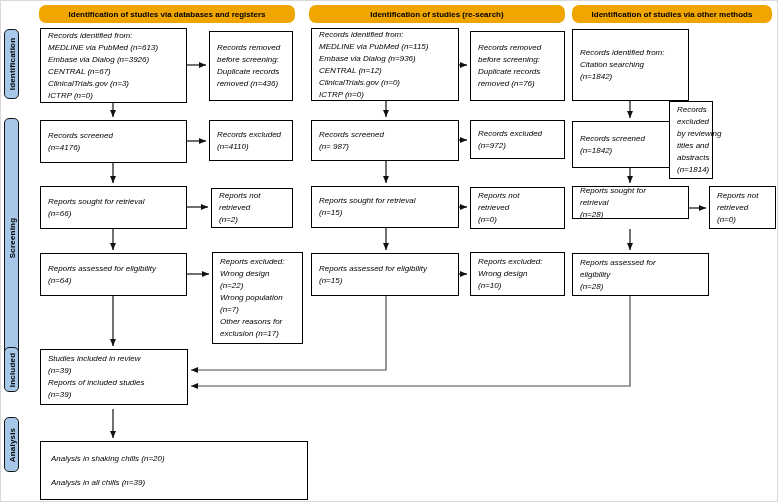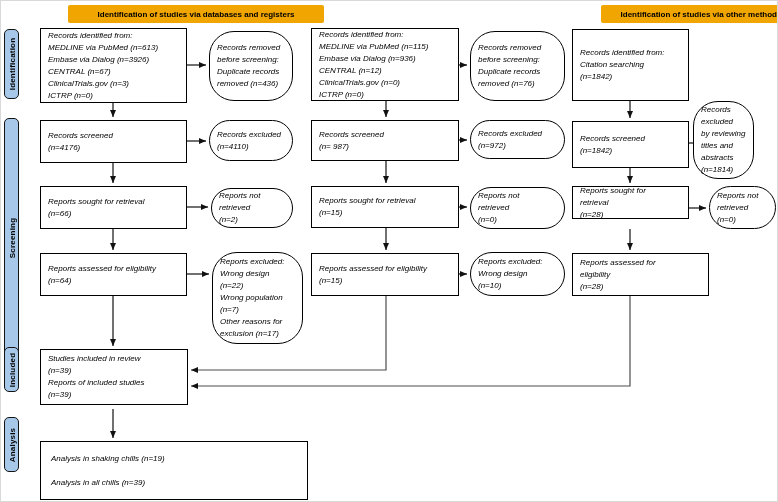--- a/index.html
+++ b/index.html
@@ -4,40 +4,40 @@
 <style>
   html,body{margin:0;padding:0;background:#fff;}
   .canvas{
     position:relative;width:778px;height:502px;background:#fff;
     font-family:"Liberation Sans", sans-serif;color:#000;overflow:hidden;
     box-sizing:border-box;border:1px solid #d9d9d9;
   }
   .arrows{position:absolute;left:0;top:0;pointer-events:none;}
   .header{
     position:absolute;display:flex;align-items:center;justify-content:center;
-    background:var(--header-bg,#F0A500);border-radius:2px;
+    background:var(--header-bg,#F0A500);border-radius:7px;
     font-size:8px;font-weight:bold;line-height:9px;
-    box-sizing:border-box;padding:1px 4px;margin-left:29px;
+    box-sizing:border-box;padding:1px 4px;
   }
   .stage{
     position:absolute;left:3px;width:15px;
     background:var(--stage-bg,#A7C8E8);
     border:1.5px solid #141414;border-radius:5px;box-sizing:border-box;
   }
   .stage-text{
     position:absolute;left:50%;top:50%;
     transform:translate(-50%,-50%) rotate(-90deg);
     font-size:8px;font-weight:bold;white-space:nowrap;letter-spacing:.2px;
   }
   .box{
     position:absolute;background:#fff;border:1.5px solid var(--box-border,#000);
     box-sizing:border-box;display:flex;flex-direction:column;justify-content:center;
     font-size:8px;line-height:12px;white-space:pre;padding:2px 7px;font-style:italic;
   }
-  .box.thin{border-width:1px;border-radius:25px;}
+  .box.thin{border-width:1px;}
 </style>
 </head>
 <body>
 
 <div class="canvas">
 
   <svg class="arrows" width="778" height="502" viewBox="0 0 778 502">
     <defs>
       <marker id="ah" markerUnits="userSpaceOnUse" markerWidth="8" markerHeight="8" refX="7" refY="3" orient="auto">
         <path d="M0,0 L7,3 L0,6 Z" fill="#111"></path>
@@ -66,20 +66,21 @@
     <line x1="629" y1="100" x2="629" y2="117" stroke="#111" stroke-width="1.2" marker-end="url(#ah)"></line>
     <line x1="688" y1="142" x2="705" y2="142" stroke="#111" stroke-width="1.2" marker-end="url(#ah)"></line>
     <line x1="629" y1="167" x2="629" y2="182" stroke="#111" stroke-width="1.2" marker-end="url(#ah)"></line>
     <line x1="688" y1="207" x2="705" y2="207" stroke="#111" stroke-width="1.2" marker-end="url(#ah)"></line>
     <line x1="629" y1="228" x2="629" y2="249" stroke="#111" stroke-width="1.2" marker-end="url(#ah)"></line>
     <line x1="688" y1="273" x2="705" y2="273" stroke="#111" stroke-width="1.2" marker-end="url(#ah)"></line>
     <polyline points="629,295 629,385 190,385" fill="none" stroke="#4d4d4d" stroke-width="1.2" marker-end="url(#ah)"></polyline>
   </svg>
 
   <div class="header" style="left:38px;top:4px;width:256px;height:18px">Identification of studies via databases and registers</div>
+  <div class="header" style="left:308px;top:4px;width:256px;height:18px">Identification of studies (re-search)</div>
   <div class="header" style="left:571px;top:4px;width:200px;height:18px">Identification of studies via other methods</div>
 
   <div class="stage" style="top:28px;height:70px">
       <span class="stage-text">Identification</span>
     </div>
   <div class="stage" style="top:117px;height:239px">
       <span class="stage-text">Screening</span>
     </div>
   <div class="stage" style="top:346px;height:45px">
       <span class="stage-text">Included</span>
@@ -140,37 +141,37 @@
 (n=15)</div>
   <div class="box thin" style="left:469px;top:251px;width:95px;height:44px">Reports excluded:
 Wrong design
 (n=10)</div>
 
   <div class="box" style="left:571px;top:28px;width:117px;height:72px">Records identified from:
 Citation searching
 (n=1842)</div>
   <div class="box" style="left:571px;top:120px;width:117px;height:47px">Records screened
 (n=1842)</div>
-  <div class="box thin" style="left:692px;top:100px;width:61px;height:78px">Records
+  <div class="box thin" style="left:668px;top:100px;width:44px;height:78px">Records
 excluded
 by reviewing
 titles and
 abstracts
 (n=1814)</div>
   <div class="box" style="left:571px;top:185px;width:117px;height:33px">Reports sought for
 retrieval
 (n=28)</div>
   <div class="box thin" style="left:708px;top:185px;width:67px;height:43px">Reports not
 retrieved
 (n=0)</div>
   <div class="box" style="left:571px;top:252px;width:137px;height:43px">Reports assessed for
 eligibility
 (n=28)</div>
 
   <div class="box" style="left:39px;top:348px;width:148px;height:56px">Studies included in review
 (n=39)
 Reports of included studies
 (n=39)</div>
-  <div class="box" style="left:39px;top:440px;width:268px;height:59px;padding-left:10px">Analysis in shaking chills (n=19)
+  <div class="box" style="left:39px;top:440px;width:268px;height:59px;padding-left:10px">Analysis in shaking chills (n=20)
 
 Analysis in all chills (n=39)</div>
 
 </div>
 
 </body></html>

